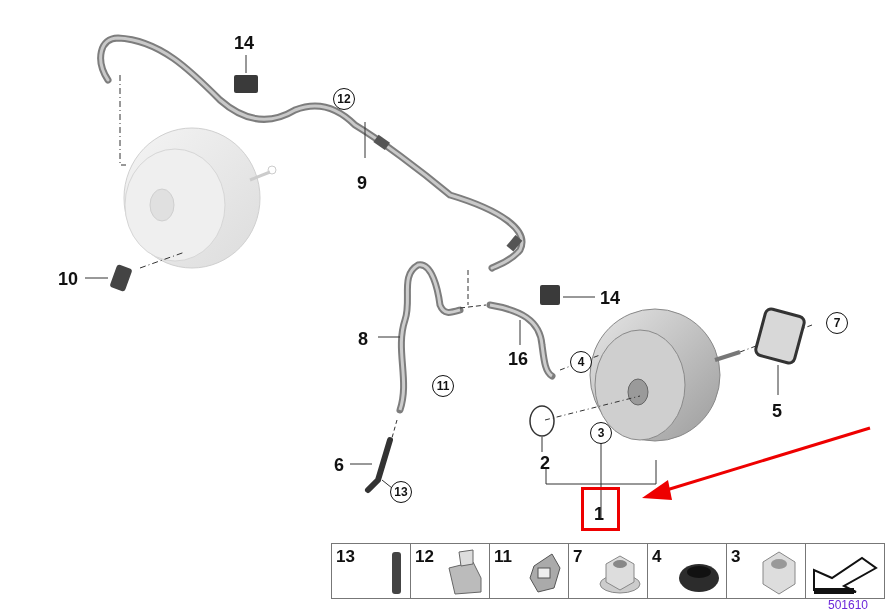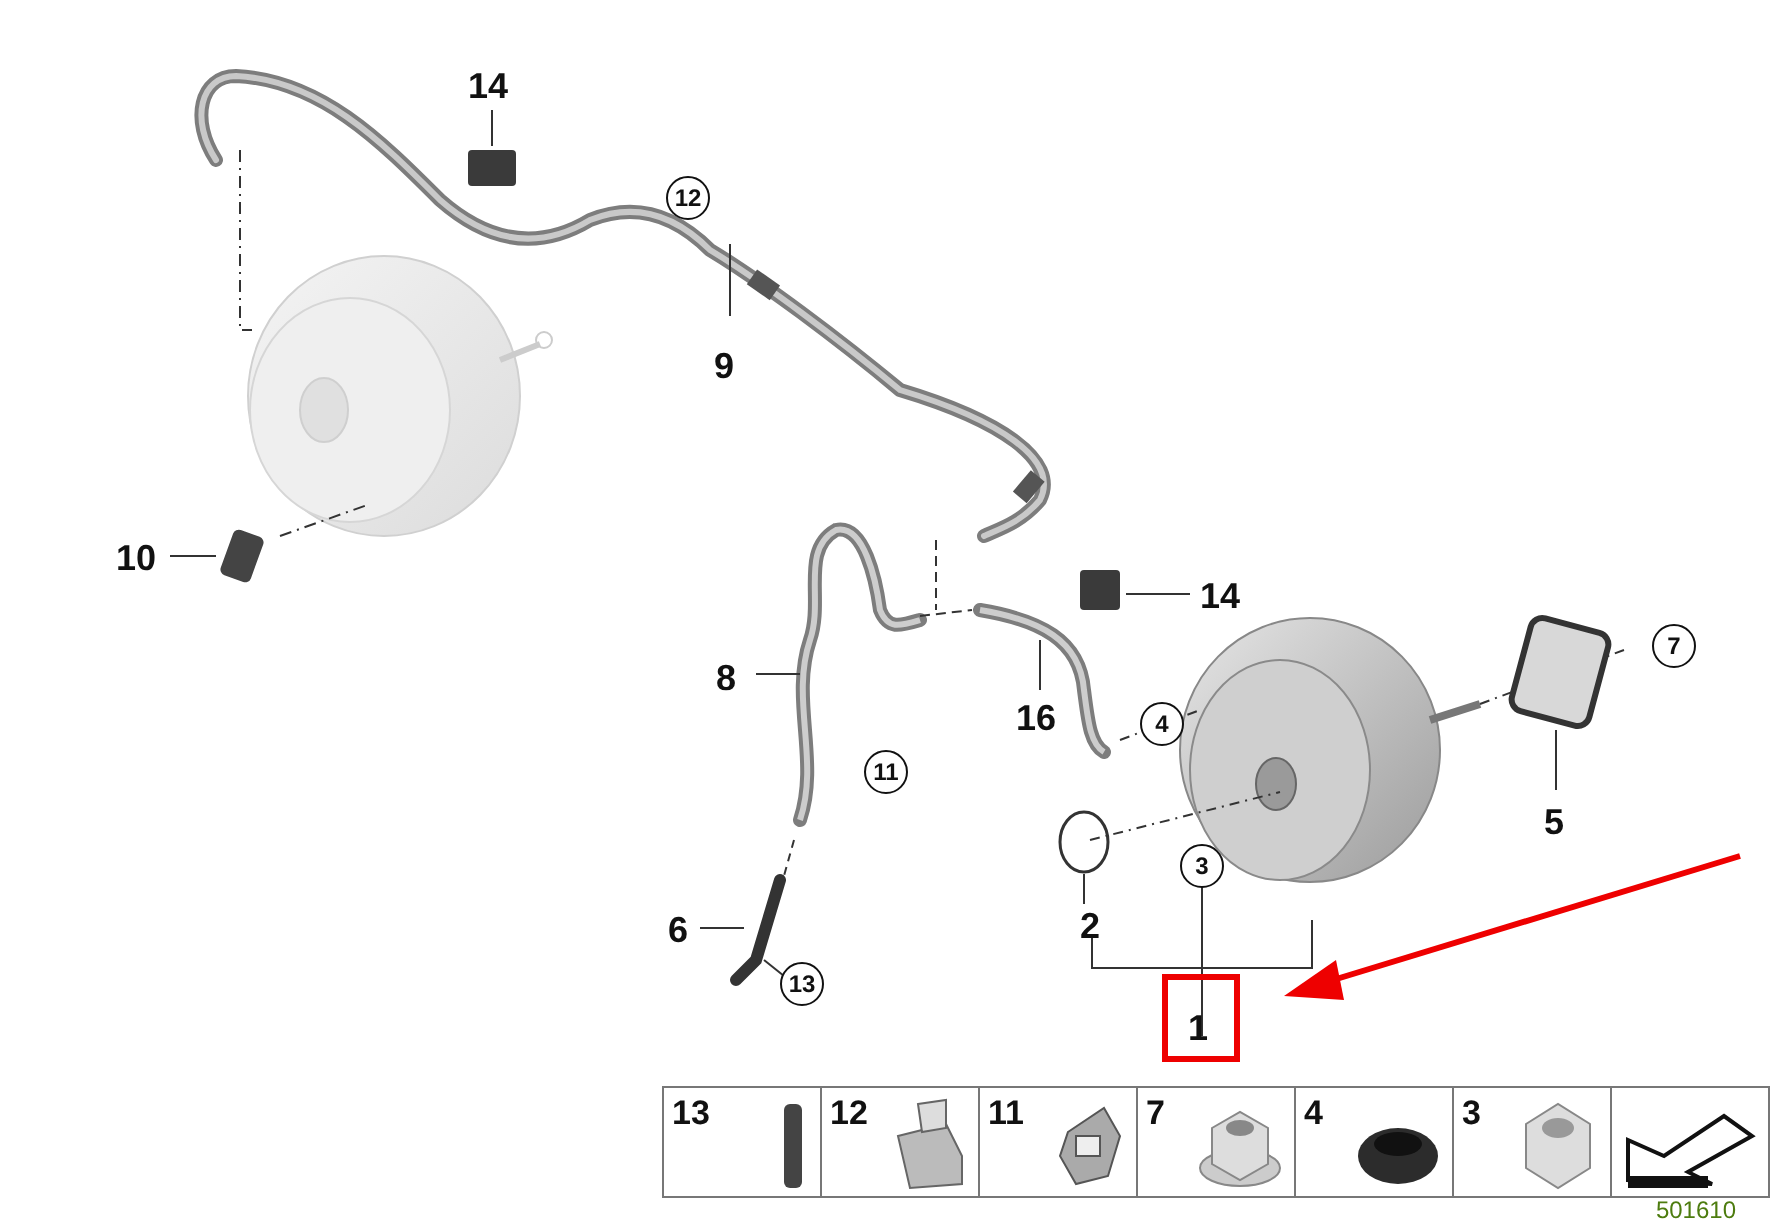--- a/index.html
+++ b/index.html
@@ -6,21 +6,21 @@
   body { width:888px; height:615px; position:relative; overflow:hidden; font-family:"Liberation Sans", sans-serif; }
   #stage { position:absolute; left:0; top:0; width:888px; height:615px; }
   .lbl { position:absolute; font-weight:bold; font-size:18px; color:#111; line-height:1; font-family:"Liberation Sans", sans-serif; }
   .circ { position:absolute; width:20px; height:20px; border:1.5px solid #111; border-radius:50%; font-size:12px; font-weight:bold; text-align:center; line-height:20px; color:#111; background:#fff; font-family:"Liberation Sans", sans-serif; }
   .hl { position:absolute; border:3px solid #e00; }
   .strip { position:absolute; left:331px; top:543px; width:552px; height:54px; border:1.5px solid #777; display:flex; background:#fff; }
   .cell { flex:1; border-right:1.5px solid #777; position:relative; }
   .cell:last-child { border-right:none; }
   .cell .num { position:absolute; left:4px; top:3px; font-weight:bold; font-size:17px; color:#111; font-family:"Liberation Sans", sans-serif; }
   .cell svg { position:absolute; right:4px; bottom:2px; }
-  .diagnum { position:absolute; right:20px; top:598px; font-size:12px; color:#4d7c0f; font-family:"Liberation Sans", sans-serif; }
+  .diagnum { position:absolute; right:20px; top:598px; font-size:12px; color:#6d28d9; font-family:"Liberation Sans", sans-serif; }
 </style>
 </head>
 <body>
 
 <div id="stage">
   <svg width="888" height="615" viewBox="0 0 888 615">
     <defs>
       <linearGradient id="gboost" x1="0" y1="0" x2="1" y2="1">
         <stop offset="0" stop-color="#e6e6e6"></stop>
           <stop offset="1" stop-color="#9c9c9c"></stop>

